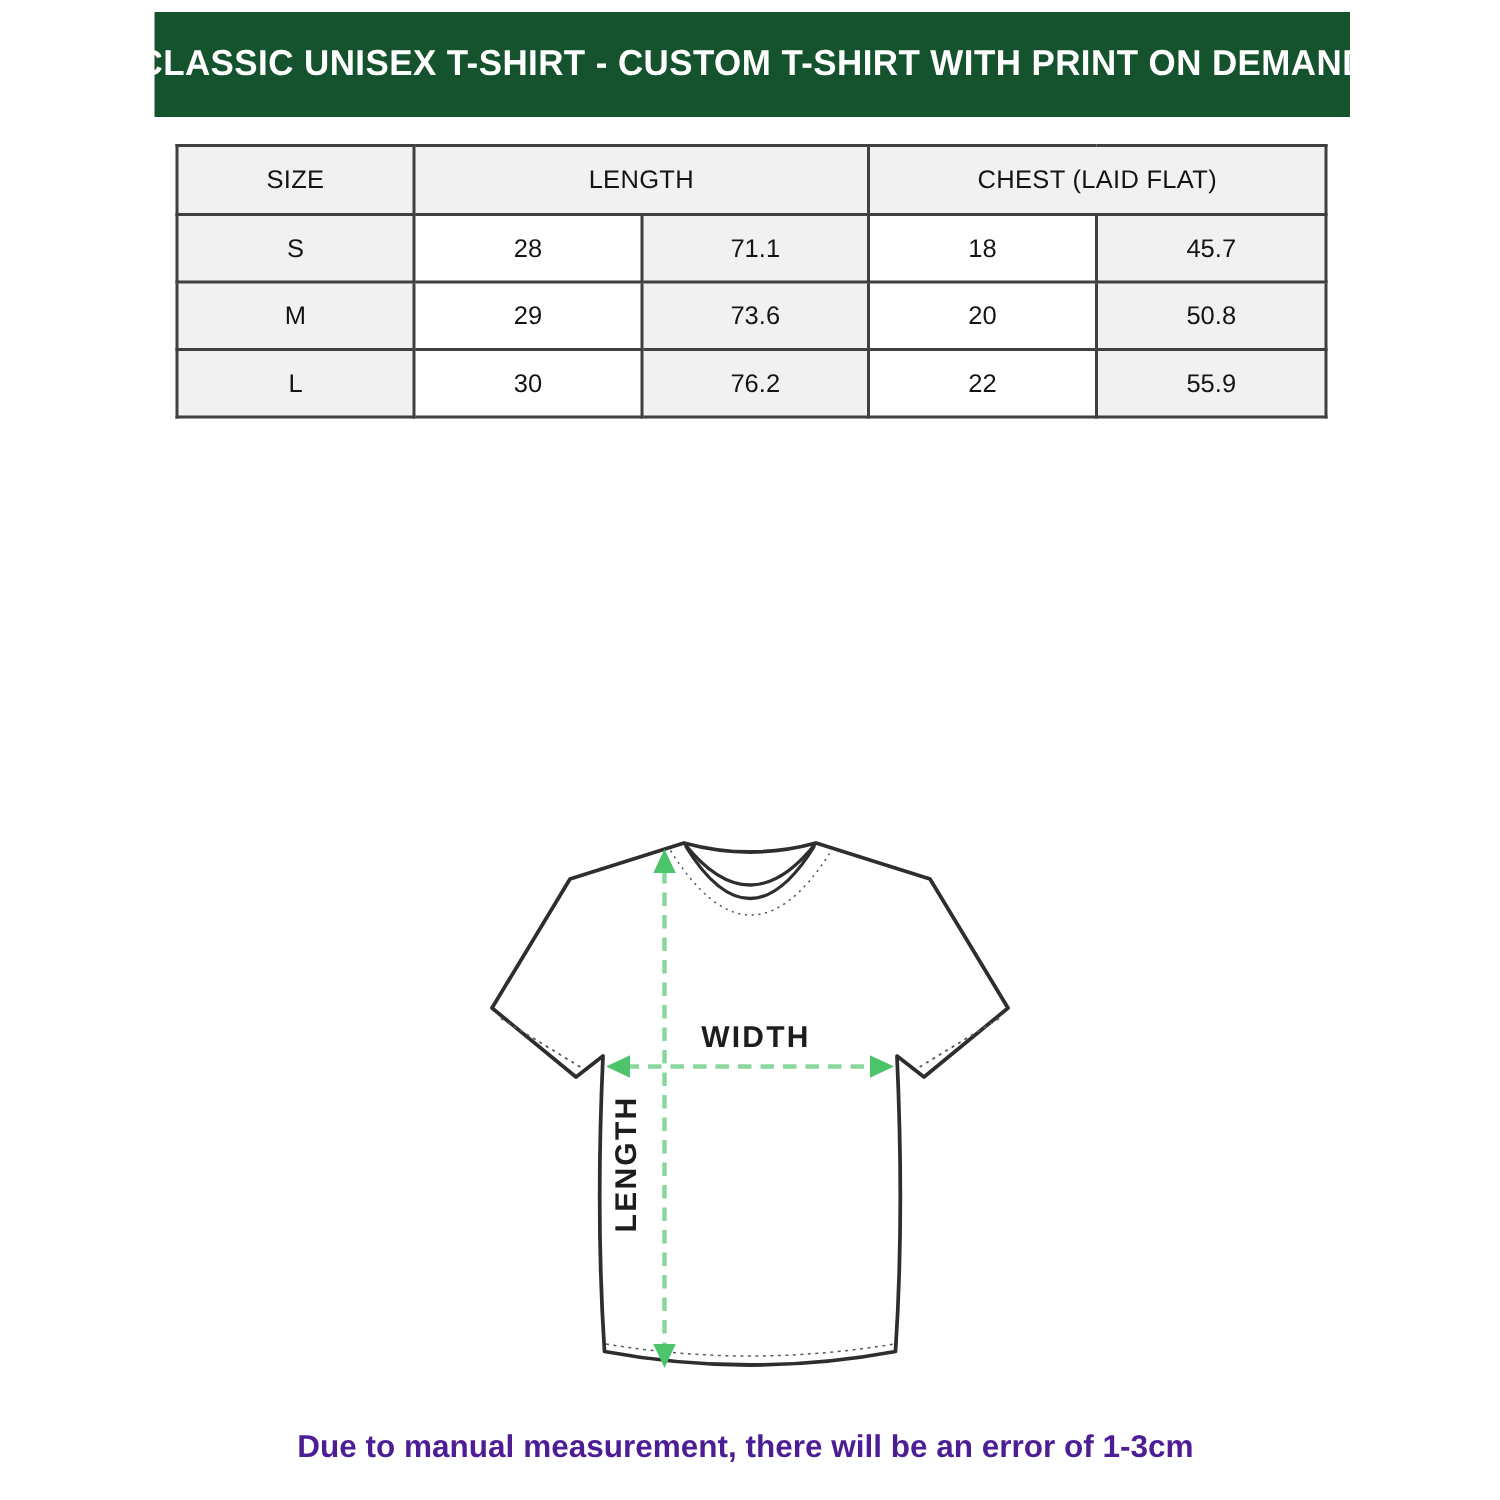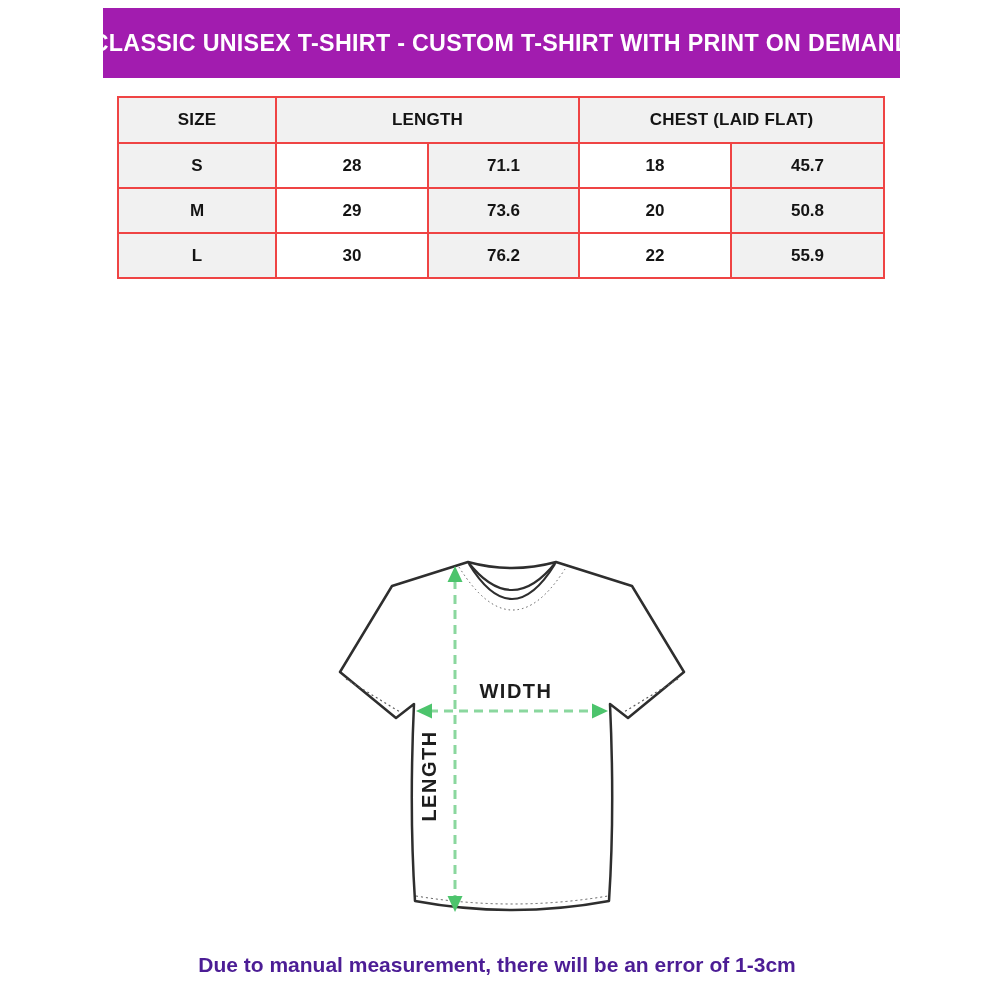--- a/index.html
+++ b/index.html
@@ -4,41 +4,41 @@
 <style>
   html,body{margin:0;padding:0;}
   body{
     width:1000px;height:1000px;position:relative;background:#ffffff;
     font-family:"Liberation Sans", sans-serif;
     -webkit-font-smoothing:antialiased;
   }
   
   .banner{
     position:absolute;left:103px;top:8px;width:797px;height:70px;
-    background:#a21caf;display:flex;align-items:center;justify-content:center;
+    background:#14532d;display:flex;align-items:center;justify-content:center;
   }
   .banner .title{
     color:#ffffff;font-weight:bold;font-size:24px;letter-spacing:.3px;
     transform:scaleX(.97);white-space:nowrap;
   }
   
   .size-table-wrap{position:absolute;left:117px;top:96px;}
   table.size-chart{
     border-collapse:collapse;table-layout:fixed;width:766px;
     font-size:17px;color:#141414;
   }
   table.size-chart th,table.size-chart td{
-    border:2px solid #ef4444;text-align:center;vertical-align:middle;
-    padding:0;height:43px;font-weight:bold;
+    border:2px solid #404040;text-align:center;vertical-align:middle;
+    padding:0;height:43px;font-weight:normal;
   }
   table.size-chart thead th{height:44px;background:#f1f1f1;font-size:17px;letter-spacing:.2px;}
   td.cellgray,th.cellgray{background:#f1f1f1;}
   td.cellwhite{background:#ffffff;margin-left:22px;}
   
-  .diagram{position:absolute;left:312px;top:545px;width:400px;height:400px;}
+  .diagram{position:absolute;left:300px;top:545px;width:400px;height:400px;}
   
   .footer-note{
     position:absolute;left:0;top:953px;width:994px;text-align:center;
     color:#4c1d95;font-weight:bold;font-size:21px;
   }
 </style>
 </head>
 <body>
 
 <div class="banner">

